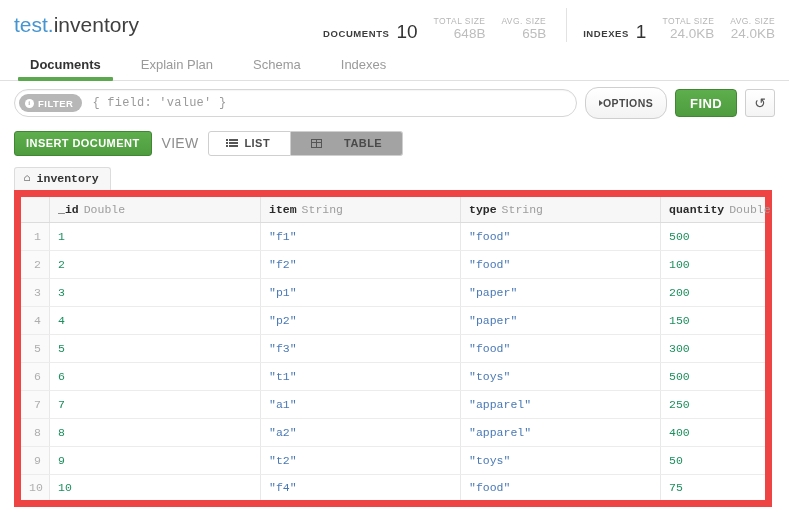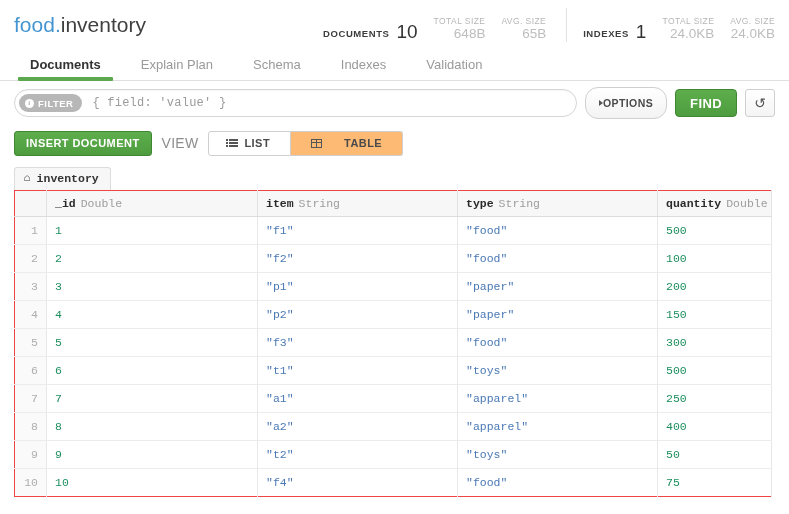--- a/index.html
+++ b/index.html
@@ -120,21 +120,21 @@
   .view-label { font-size: 14px; color: #8d8d8d; letter-spacing: .02em; }
   .seg { display: flex; }
   .seg-btn {
     height: 25px; border: 1px solid #cfcfcf; background: #fff;
     display: flex; align-items: center; gap: 6px; padding: 0 20px;
     font-size: 11px; font-weight: bold; color: #4a4a4a; letter-spacing: .04em;
     cursor: pointer;
   }
   .seg-btn:first-child { border-radius: 3px 0 0 3px; }
   .seg-btn:last-child { border-radius: 0 3px 3px 0; border-left: none; }
-  .seg-btn.active { background: #fdba74; gap: 22px; }
+  .seg-btn.active { background: #a3a3a3; gap: 22px; }
   .ico-list { display: flex; flex-direction: column; gap: 1.5px; }
   .ico-list i {
     display: block; width: 9px; height: 1.5px; background: #555;
     position: relative;
   }
   .ico-list i::before {
     content: ""; position: absolute; left: -3px; top: 0;
     width: 1.5px; height: 1.5px; background: #555;
   }
   .ico-table {
@@ -179,21 +179,21 @@
     display: inline-flex; align-items: center; gap: 6px;
     border: 1px solid #dcdcdc; border-bottom: none;
     background: #f7f7f7; padding: 4px 11px 5px 9px;
     border-radius: 3px 3px 0 0; font-family: "Liberation Mono", monospace;
     font-size: 11.5px; font-weight: bold; color: #333;
   }
   .home-ico { font-size: 11px; color: #333; line-height: 1; }
 
   table.grid {
     width: 758px; border-collapse: collapse; table-layout: fixed;
-    background: #fff; border: 1px solid #ef4444;
+    background: #fff; border: 7px solid #ef4444;
   }
   table.grid th {
     background: #f7f7f7; border-right: 1px solid #e2e2e2;
     border-bottom: 1px solid #dcdcdc;
     font-family: "Liberation Mono", monospace; font-size: 11.5px;
     text-align: left; padding: 6px 8px; font-weight: normal; height: 26px;
   }
   table.grid th .fname { font-weight: bold; color: #2b2b2b; }
   table.grid th .ftype { color: #9d9d9d; margin-left: 5px; }
   table.grid td {
@@ -211,21 +211,21 @@
   .v-num { color: #1d8f5e; }
   .v-str { color: #4a79b5; }
 </style>
 </head>
 <body>
 
 <div class="app">
 
   <div class="header">
     <div class="ns-title">
-      <span class="ns-db">food</span><span class="ns-dot">.</span><span class="ns-coll">inventory</span>
+      <span class="ns-db">test</span><span class="ns-dot">.</span><span class="ns-coll">inventory</span>
     </div>
 
     <div class="stats">
       <div class="stat-group">
         <span class="stat-label">DOCUMENTS</span>
         <span class="stat-big">10</span>
         <div class="stat-sub">
           <span class="k">TOTAL SIZE</span>
           <span class="v">648B</span>
         </div>
@@ -250,21 +250,20 @@
         </div>
       </div>
     </div>
   </div>
 
   <div class="tabs">
     <div class="tab active">Documents</div>
     <div class="tab">Explain Plan</div>
     <div class="tab">Schema</div>
     <div class="tab">Indexes</div>
-    <div class="tab">Validation</div>
   </div>
 
   <div class="filterbar">
     <div class="filter-input">
       <span class="filter-badge">
         <span class="info-dot">i</span>
         <span>FILTER</span>
       </span>
       <span class="filter-text">{ field: 'value' }</span>
     </div>

